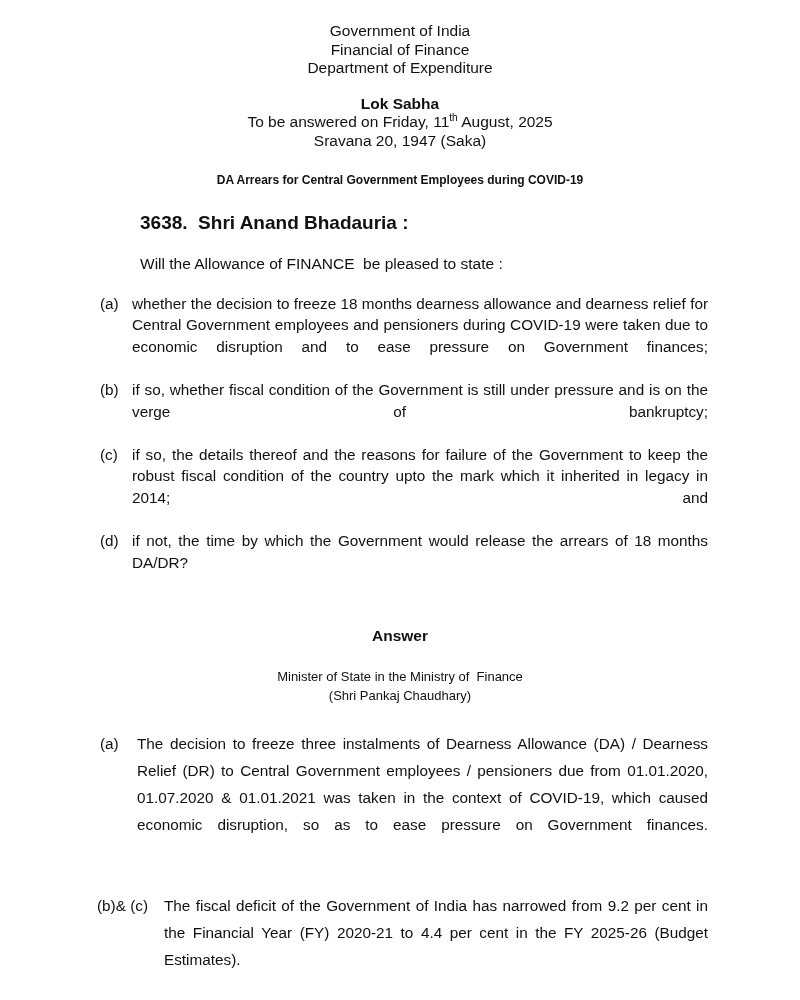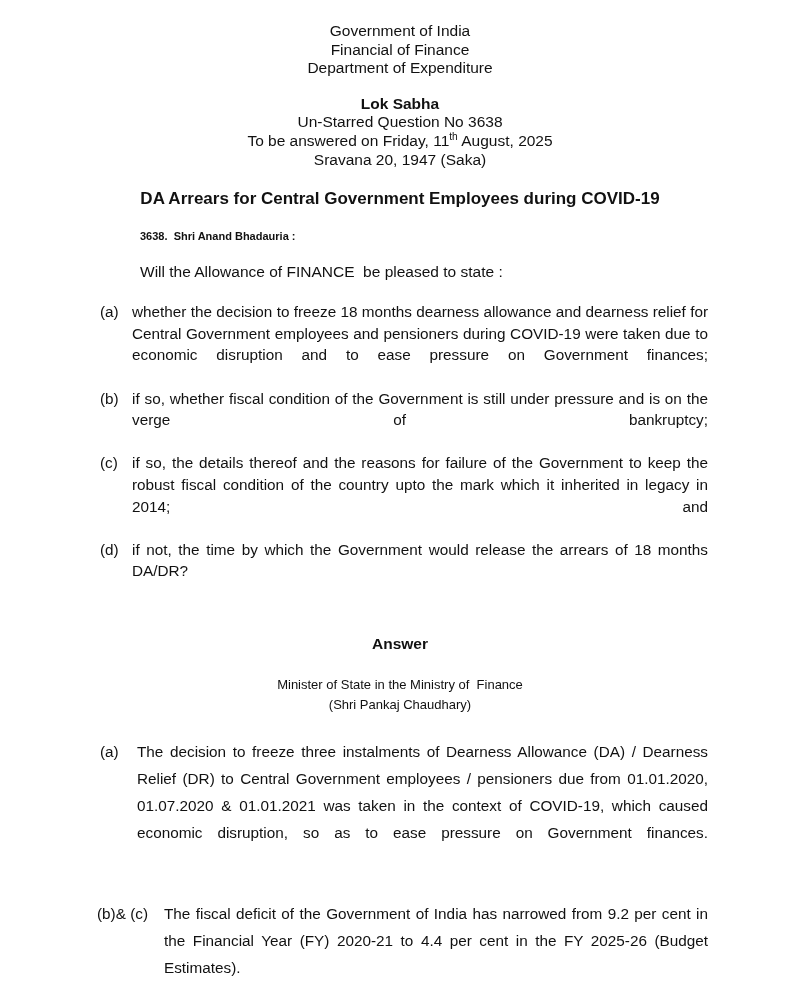--- a/index.html
+++ b/index.html
@@ -44,30 +44,30 @@
     font-size: 0.66em;
     vertical-align: super;
     line-height: 0;
   }
 
   
   .subject {
     margin-top: 20px;
     text-align: center;
     font-weight: bold;
-    font-size: 17px;
+    font-size: 12px;
     line-height: 19px;
   }
 
   
   .asker {
     margin-top: 22px;
     padding-left: 48px;
     font-weight: bold;
-    font-size: 11px;
+    font-size: 19px;
     white-space: pre;
   }
   .preamble {
     margin-top: 21px;
     padding-left: 48px;
     font-size: 15.5px;
     white-space: pre;
   }
 
   
@@ -154,21 +154,20 @@
 <div class="page">
 
   <div class="masthead">
     <div class="masthead-line">Government of India</div>
     <div class="masthead-line">Financial of Finance</div>
     <div class="masthead-line">Department of Expenditure</div>
   </div>
 
   <div class="house-block">
     <div class="house-name">Lok Sabha</div>
-    <div>Un-Starred Question No 3638</div>
     <div><span>To be answered on Friday, 11</span><sup>th</sup><span> August, 2025</span></div>
     <div>Sravana 20, 1947 (Saka)</div>
   </div>
 
   <div class="subject">DA Arrears for Central Government Employees during COVID-19</div>
 
   <div class="asker">3638.  Shri Anand Bhadauria :</div>
   <div class="preamble">Will the Allowance of FINANCE  be pleased to state :</div>
 
   <div class="qlist">

